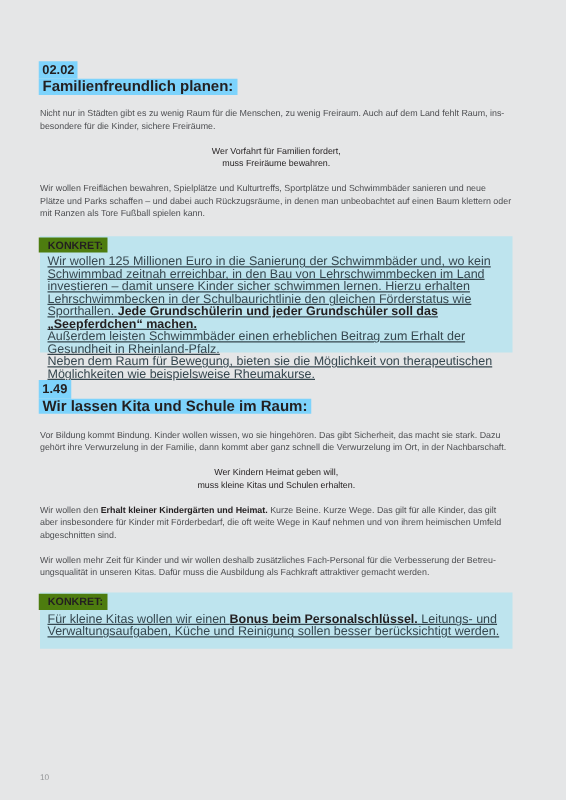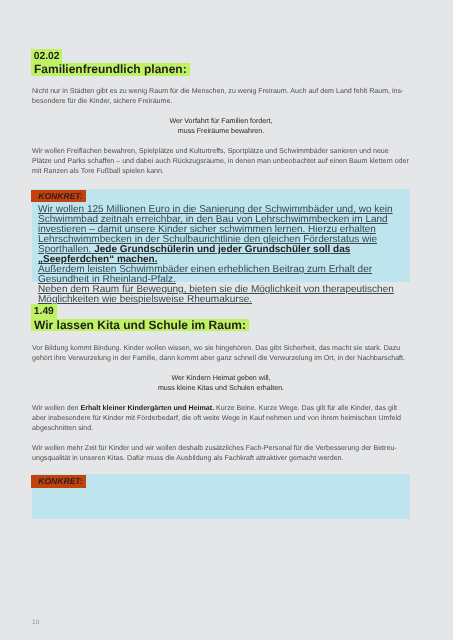--- a/index.html
+++ b/index.html
@@ -13,21 +13,21 @@
     text-rendering:geometricPrecision;
   }
   .page{position:relative;width:453px;height:640px;}
   .content{position:absolute;left:0;top:0;width:453px;height:640px;}
 
   
   .sec-head{position:absolute;left:31px;margin:0;padding:0;}
   .sec-head br{display:none;}
   .sec-head .hl{
     position:absolute;left:0;display:block;width:max-content;
-    background:#bef264;color:#231f20;
+    background:#7dd3fc;color:#231f20;
     font-weight:bold;
     white-space:nowrap;
   }
   .sec-head .num{font-size:10.3px;line-height:12.2px;top:0;padding:2.3px 2.8px 0 2.8px;}
   .sec-head .title{font-size:12px;line-height:12.9px;top:14.5px;padding:0 3px 0 3px;}
 
   
   p.body{
     position:absolute;left:32px;width:378px;
     margin:0;
@@ -36,22 +36,22 @@
     color:#4e4f52;
     text-align:left;
   }
   p.center{text-align:center;font-weight:normal;color:#231f20;width:378px;left:32px;}
   b{color:#231f20;font-weight:bold;}
 
   
   .konkret{position:absolute;left:31.5px;width:378.5px;background:#bee4ee;}
   .konkret .badge{
     position:absolute;left:-1px;top:1px;
-    background:#c2410c;color:#231f20;
-    font-style:italic;font-weight:bold;font-size:8.55px;line-height:12.6px;
+    background:#4d7c0f;color:#231f20;
+    font-weight:bold;font-size:8.55px;line-height:12.6px;
     padding:0 3.2px 0 7.8px;
     white-space:nowrap;
   }
   .konkret .ktext{
     font-size:10px;line-height:10.0px;color:#36474f;
     padding:0 8px 0 6.5px;
     text-decoration:underline;
   }
   .pagenum{position:absolute;left:32px;top:618.5px;font-size:6.6px;color:#939597;}
 
@@ -96,18 +96,19 @@
         <span class="hl num">1.49</span>
           <br>
         <span class="hl title">Wir lassen Kita und Schule im Raum:</span>
       </div>
       <p class="body p1b">Vor Bildung kommt Bindung. Kinder wollen wissen, wo sie hingehören. Das gibt Sicherheit, das macht sie stark. Dazu gehört ihre Verwurzelung in der Familie, dann kommt aber ganz schnell die Verwurzelung im Ort, in der Nachbarschaft.</p>
       <p class="body center pq2"><span>Wer Kindern Heimat geben will,</span><br><span>muss kleine Kitas und Schulen erhalten.</span></p>
       <p class="body p3"><span>Wir wollen den </span><b>Erhalt kleiner Kindergärten und Heimat.</b><span> Kurze Beine. Kurze Wege. Das gilt für alle Kinder, das gilt aber insbesondere für Kinder mit Förderbedarf, die oft weite Wege in Kauf nehmen und von ihrem heimischen Umfeld abgeschnitten sind.</span></p>
       <p class="body p4">Wir wollen mehr Zeit für Kinder und wir wollen deshalb zusätzliches Fach-Personal für die Verbesserung der Betreu­ungsqualität in unseren Kitas. Dafür muss die Ausbildung als Fachkraft attraktiver gemacht werden.</p>
       <div class="konkret k2">
         <div class="badge">KONKRET:</div>
+        <div class="ktext"><span>Für kleine Kitas wollen wir einen </span><b>Bonus beim Personalschlüssel.</b><span> Leitungs- und Verwaltungsaufgaben, Küche und Reinigung sollen besser berücksichtigt werden.</span></div>
       </div>
     </div>
 
   </div>
   <div class="pagenum">10</div>
 </div>
 
 </body></html>

